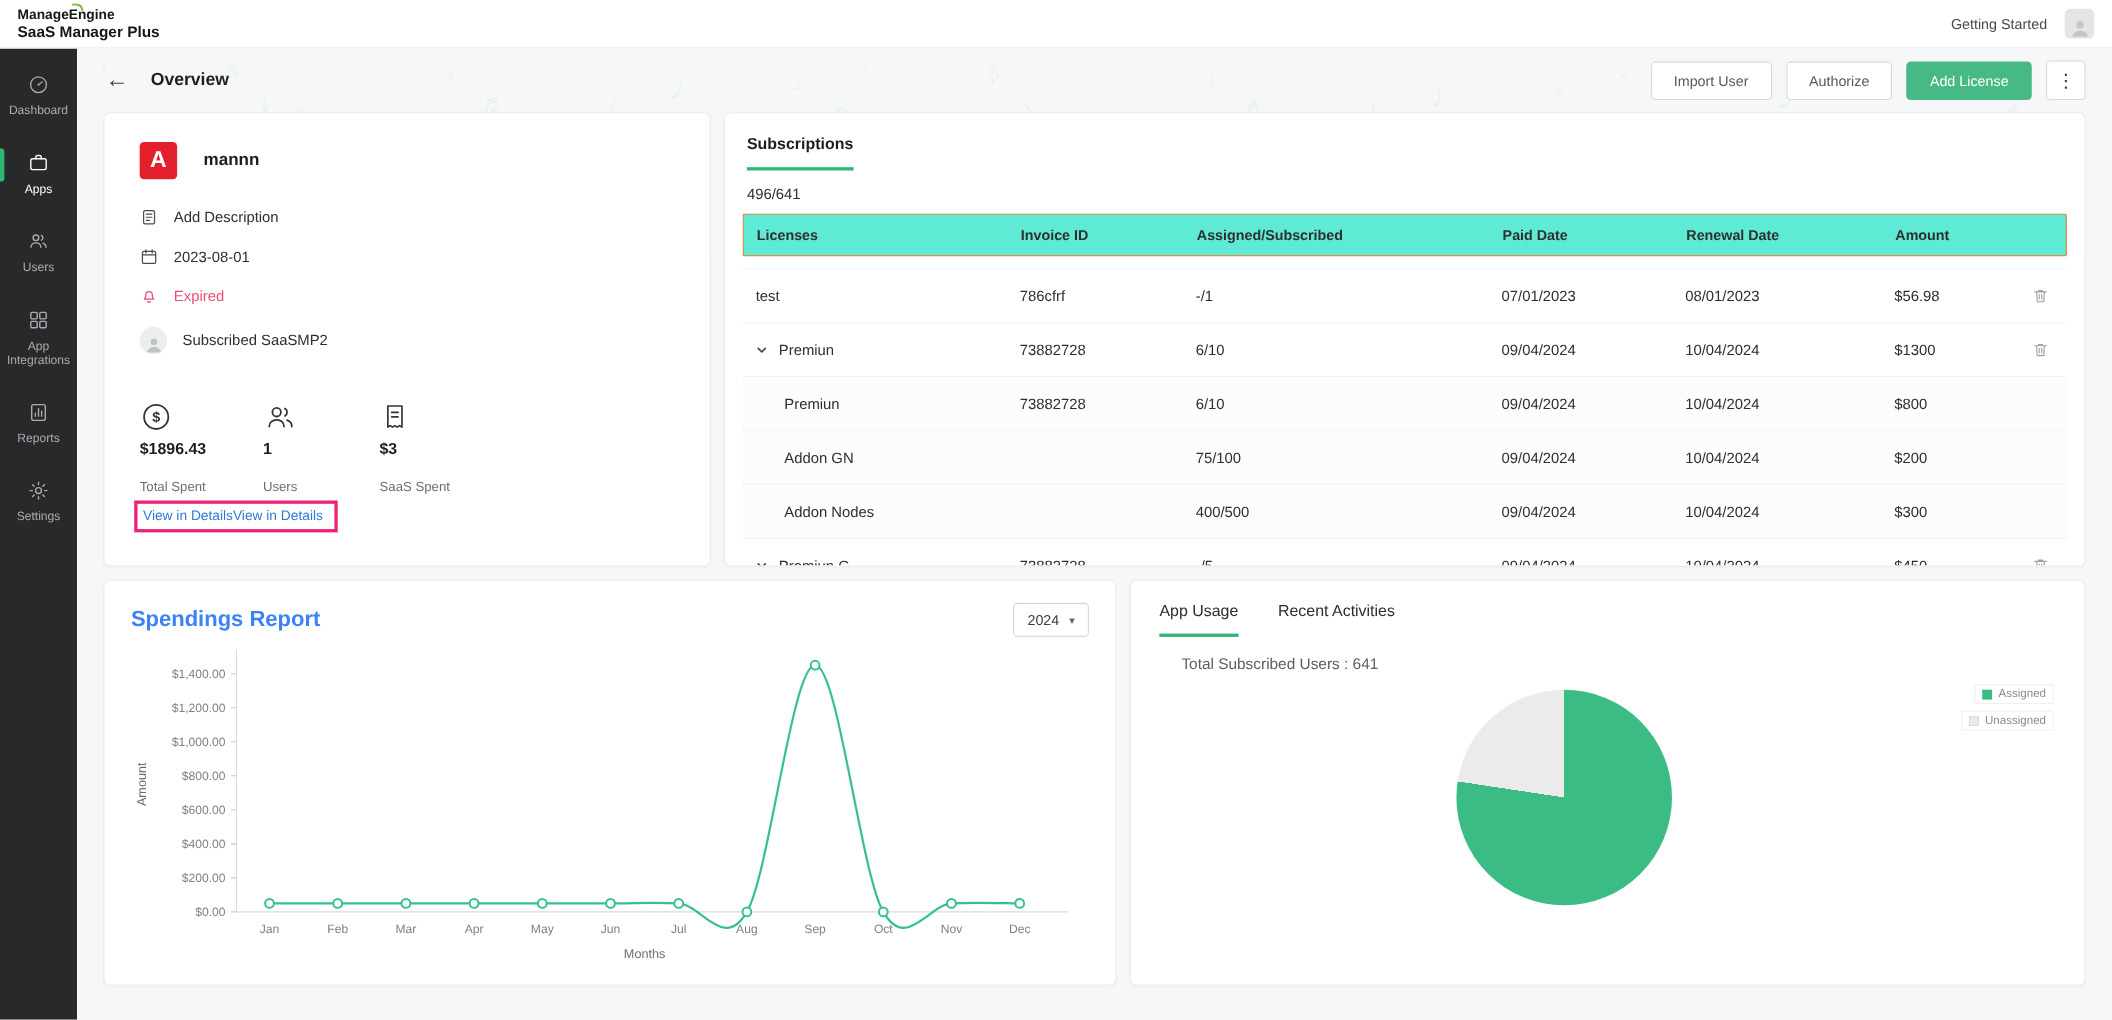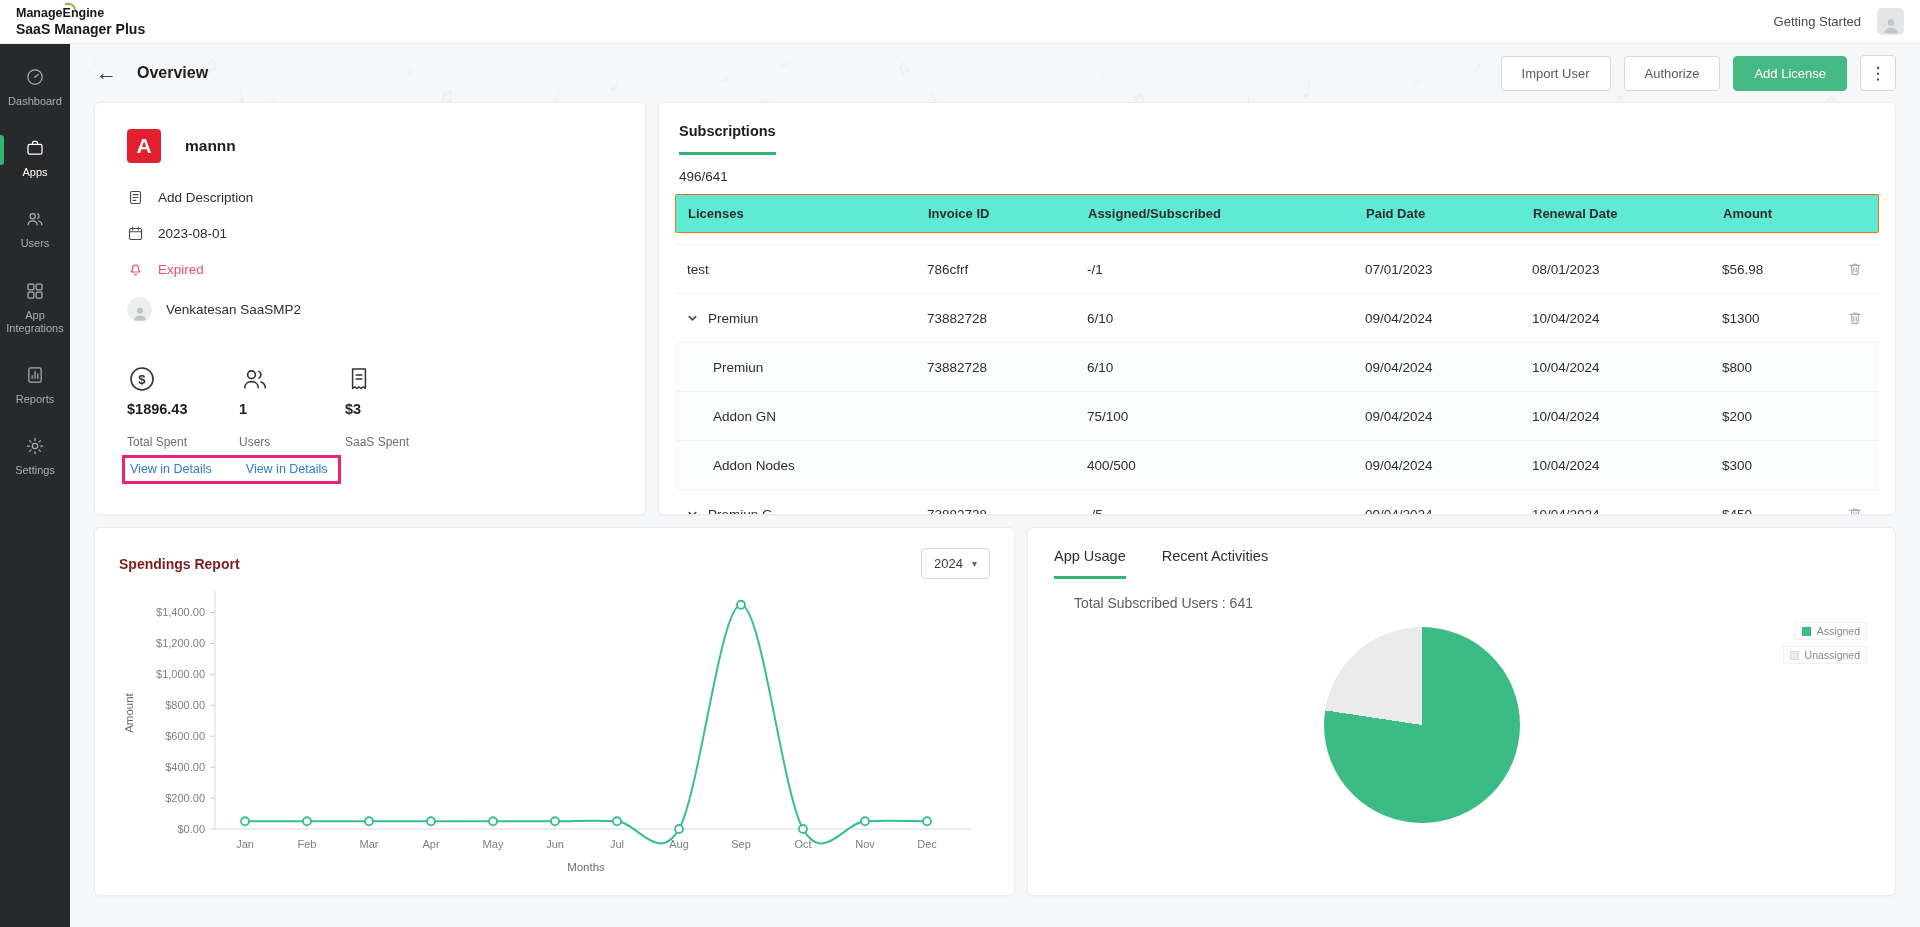--- a/index.html
+++ b/index.html
@@ -51,21 +51,21 @@
 .app-name{font-size:15.5px;font-weight:bold;color:#1d1d1d}
 .info-row{display:flex;align-items:center;gap:14px;margin-bottom:19px;font-size:13.5px;color:#2f2f2f}
 .info-row.expired{color:#ec4e74}
 .owner-avatar{width:25px;height:25px;border-radius:50%;background:#eceded;overflow:hidden;display:flex;align-items:flex-end;justify-content:center}
 .stats-row{display:flex;margin-top:42px}
 .stat{width:112px}
 .stat:nth-child(2){width:106px}
 .stat svg{margin-bottom:7px}
 .stat-value{font-size:14.5px;font-weight:bold;color:#1d1d1d}
 .stat-label{font-size:12px;color:#6d6d6d;margin-top:18px}
-.details-box{display:inline-flex;gap:34px;border:3px solid #ee2179;padding:4px 10px 5px 5px;margin-top:6px;margin-left:-5px}
+.details-box{display:inline-flex;border:3px solid #ee2179;padding:4px 10px 5px 5px;margin-top:6px;margin-left:-5px}
 .details-box a{font-size:12.5px;color:#2f7ad1;cursor:pointer}
 
 
 .subs-card{flex:1;padding-top:20px;display:flex;flex-direction:column;overflow:hidden}
 .subs-tab{margin-left:20px;display:inline-block;width:max-content;font-size:14.5px;font-weight:bold;color:#1d1d1d;padding-bottom:13px;border-bottom:3px solid #2eb673;cursor:pointer}
 .subs-counter{text-align:left;font-size:13.5px;color:#2e2e2e;padding:14px 20px 10px}
 .subs-table{margin:0 16px;flex:1;display:flex;flex-direction:column;overflow:hidden}
 .t-head,.t-row{display:grid;grid-template-columns:240px 160px 278px 167px 190px 1fr 48px;align-items:center}
 .t-head{background:#5eead4;border:1px solid #f97316;border-radius:2px;position:relative;z-index:2}
 .t-head>div{padding:11px 8px 11px 12px;font-size:13px;font-weight:bold;color:#2e2e2e}
@@ -74,21 +74,21 @@
 .t-row.child{background:#fbfcfc}
 .t-row>div{padding-left:12px}
 .license-cell{display:flex;align-items:center;gap:10px}
 .t-row.child .license-cell{padding-left:38px}
 .chev{cursor:pointer;display:flex}
 .trash-btn{cursor:pointer;justify-self:center;padding-left:0 !important}
 
 
 .spend-card{width:921px;flex-shrink:0;padding:20px 24px}
 .spend-head{display:flex;justify-content:space-between;align-items:center}
-.spend-title{font-size:14px;font-weight:bold;color:#7f1d1d}
+.spend-title{font-size:20px;font-weight:bold;color:#3b82f6}
 .year-select{border:1px solid #d6d8da;border-radius:4px;padding:7px 12px;font-size:13px;color:#3e3e3e;display:flex;align-items:center;gap:9px;background:#fff;cursor:pointer}
 .caret{font-size:10px;color:#666}
 .chart-wrap{margin-top:4px}
 
 
 .usage-card{flex:1;padding:20px 26px;position:relative}
 .usage-tabs{display:flex;gap:36px}
 .u-tab{font-size:14.5px;color:#2e2e2e;padding-bottom:12px;cursor:pointer}
 .u-tab.active{font-weight:normal;border-bottom:3px solid #2eb673}
 .usage-total{margin:16px 0 0 20px;font-size:14px;color:#5d5d5d}
@@ -243,21 +243,21 @@
             </svg>
           <span>Expired</span>
         </div>
         <div class="info-row">
           <span class="owner-avatar">
             <svg width="18" height="18" viewBox="0 0 24 24">
                 <circle cx="12" cy="9" r="4" fill="#bfc3c6"></circle>
                 <path d="M3.5 22c.9-4.2 4.4-6.6 8.5-6.6s7.6 2.4 8.5 6.6z" fill="#bfc3c6"></path>
               </svg>
           </span>
-          <span>Venkatesan SaaSMP2</span>
+          <span>Subscribed SaaSMP2</span>
         </div>
 
         <div class="stats-row">
           <div class="stat">
             <svg width="30" height="30" viewBox="0 0 24 24" fill="none" stroke="#333" stroke-width="1.3">
                 <circle cx="12" cy="12" r="8.8"></circle>
                 <text x="12" y="15.6" text-anchor="middle" font-size="10.5" font-weight="bold" fill="#333" stroke="none">$</text>
               </svg>
             <div class="stat-value">$1896.43</div>
             <div class="stat-label">Total Spent</div>

